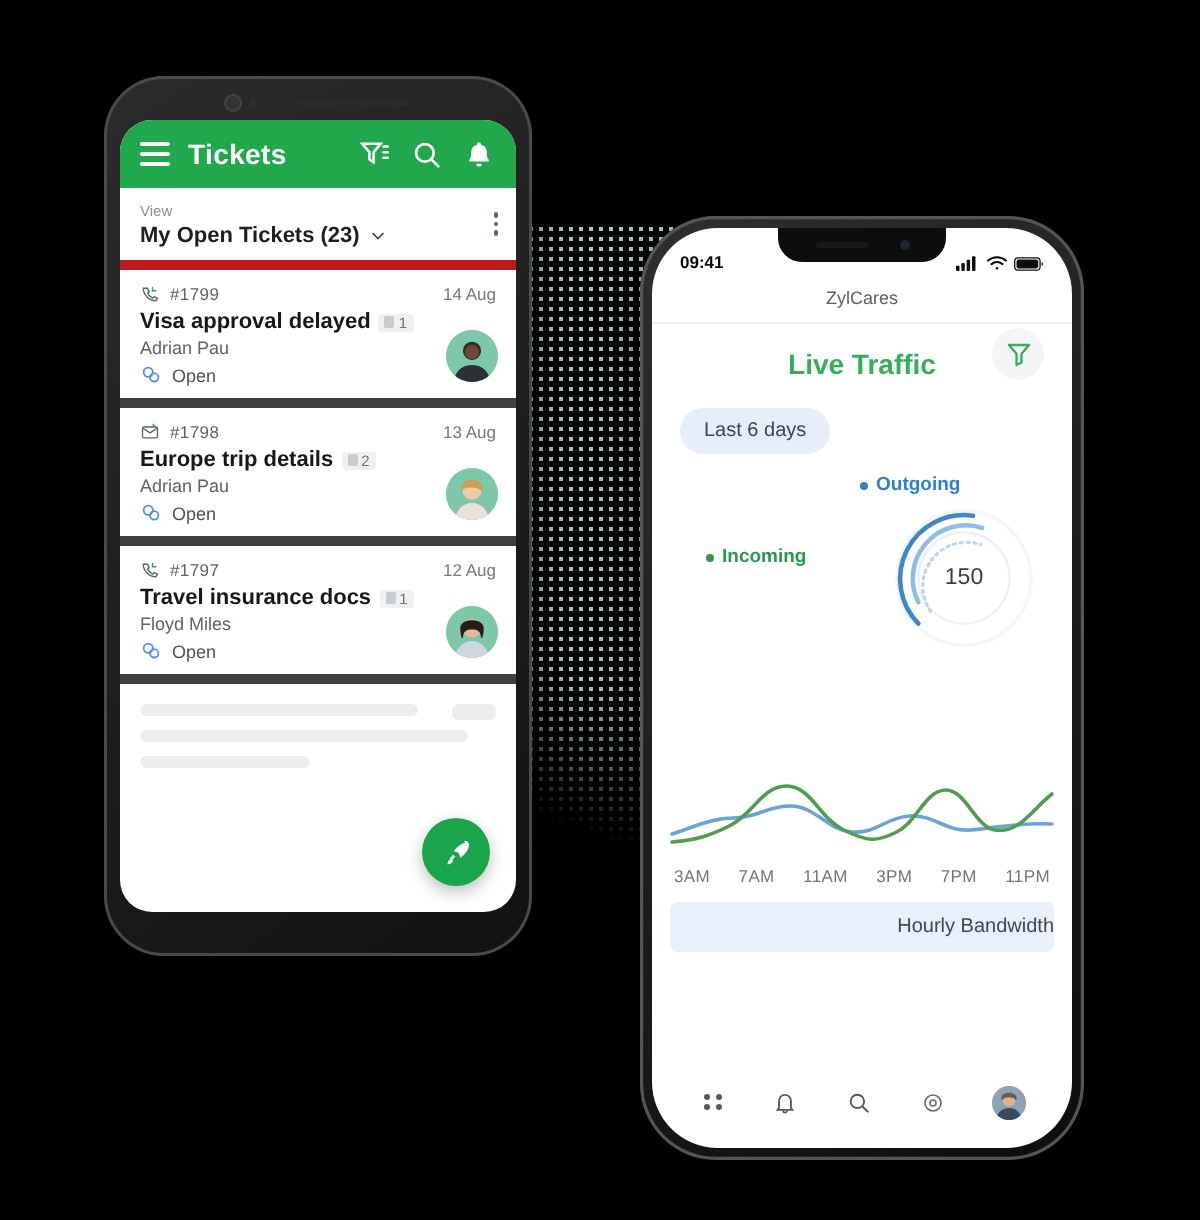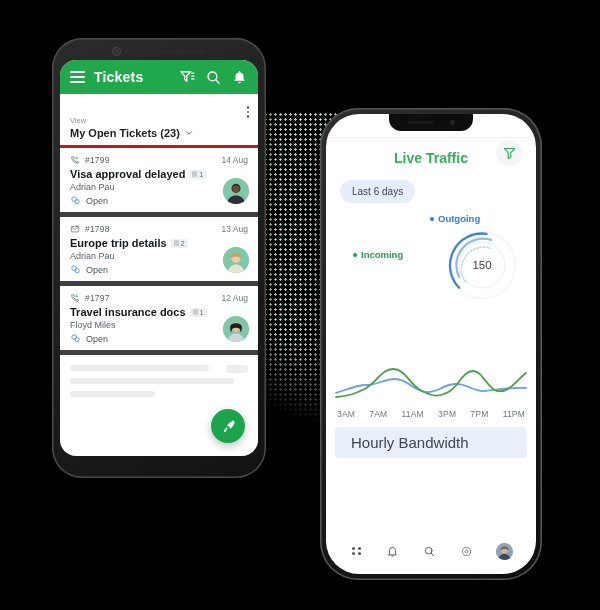--- a/index.html
+++ b/index.html
@@ -36,22 +36,22 @@
   #android-notch .sens{width:3px;height:5px;border-radius:1px;background:#2d2d2d;}
   #android-notch .spk{flex:1;height:3.5px;border-radius:2px;background:#2a2a2a;margin-left:14px;}
 
   .app-bar{height:34px;background:#21a84d;display:flex;align-items:center;
        padding:0 10px;gap:9px;color:#fff;}
   .hamb{width:15px;display:flex;flex-direction:column;gap:3px;cursor:pointer;}
   .hamb i{display:block;height:2px;background:#fff;border-radius:1px;}
   .app-title{font-size:14px;font-weight:700;letter-spacing:.2px;flex:1;}
   .bar-ico{width:17px;height:17px;display:inline-block;}
 
-  .view-row{padding:22px 10px 6px;display:flex;align-items:flex-start;
-       border-bottom:3px solid #b91c1c;position:relative;background:#fff;}
+  .view-row{padding:7px 10px 6px;display:flex;align-items:flex-start;
+       border-bottom:5px solid #b91c1c;position:relative;background:#fff;}
   .view-label{font-size:7.5px;color:#8b8f93;line-height:10px;}
   .view-value{font-size:11px;color:#1c1f22;font-weight:600;display:flex;
        align-items:center;gap:4px;margin-top:1px;}
   .kebab{position:absolute;right:9px;top:12px;display:flex;flex-direction:column;
        gap:2px;cursor:pointer;}
   .kebab i{width:2.5px;height:2.5px;border-radius:50%;background:#5d6368;display:block;}
 
   .ticket{padding:7px 10px 6px 10px;border-bottom:5px solid #404040;position:relative;}
   .t-top{display:flex;align-items:center;font-size:8.5px;color:#5d6368;}
   .t-id{margin-left:5px;letter-spacing:.2px;}
@@ -99,22 +99,22 @@
   .gauges{position:relative;height:150px;margin-top:2px;}
   .legend{position:absolute;font-size:9.5px;display:flex;align-items:center;gap:4px;font-weight:600;}
   .legend .dot{width:4px;height:4px;border-radius:50%;display:inline-block;}
   .gwrap{position:absolute;}
   .gval{position:absolute;inset:0;display:flex;align-items:center;justify-content:center;
        font-size:11.5px;color:#3b3f43;}
 
   .spark{margin:4px 8px 0;height:48px;}
   .x-axis{display:flex;justify-content:space-between;padding:2px 11px 0;
        font-size:8.5px;color:#70767c;letter-spacing:.2px;}
-  .band{margin:8px 9px 0;background:#e9effb;border-radius:4px;text-align:left;
-       font-size:15px;color:#3f4752;padding:7px 16px;}
+  .band{margin:8px 9px 0;background:#e9effb;border-radius:4px;text-align:right;
+       font-size:10px;color:#3f4752;padding:7px 0;}
   .tabbar{position:absolute;left:0;right:0;bottom:6px;height:34px;display:flex;
        align-items:center;justify-content:space-around;padding:0 12px;}
   .tab-ico{width:14px;height:14px;display:flex;align-items:center;justify-content:center;cursor:pointer;}
   .tab-avatar{width:17px;height:17px;border-radius:50%;overflow:hidden;background:#8fa3b6;}
   .grid-ico{display:grid;grid-template-columns:repeat(2,3.2px);gap:2.6px;}
   .grid-ico i{width:3.2px;height:3.2px;border-radius:50%;background:#55595d;display:block;}
 </style>
 </head>
 <body>
 
@@ -295,20 +295,41 @@
     </div>
   </div>
 
   <div class="phone" id="iphone">
     <div class="screen" id="iphone-screen">
       <div id="i-notch">
         <span class="spk"></span>
         <span class="cam"></span>
       </div>
 
+      <div class="i-status">
+        <span>09:41</span>
+        <span class="right">
+          <svg viewBox="0 0 18 12" width="12" height="9" fill="#0c0c0c">
+            <rect x="0" y="8" width="2.6" height="4" rx=".7"></rect>
+              <rect x="4" y="6" width="2.6" height="6" rx=".7"></rect>
+            <rect x="8" y="3.5" width="2.6" height="8.5" rx=".7"></rect>
+              <rect x="12" y="1" width="2.6" height="11" rx=".7"></rect>
+            </svg>
+          <svg viewBox="0 0 16 12" width="11" height="9" fill="none" stroke="#0c0c0c" stroke-width="1.5" stroke-linecap="round">
+            <path d="M1.5 4.2a10 10 0 0 1 13 0"></path>
+              <path d="M4 6.8a6.2 6.2 0 0 1 8 0"></path>
+              <circle cx="8" cy="9.8" r=".9" fill="#0c0c0c" stroke="none"></circle>
+            </svg>
+          <svg viewBox="0 0 26 12" width="15" height="8">
+            <rect x=".6" y=".6" width="22" height="10.8" rx="3" fill="none" stroke="#0c0c0c" stroke-width="1.1"></rect>
+            <rect x="2.2" y="2.2" width="18.8" height="7.6" rx="1.8" fill="#0c0c0c"></rect>
+            <path d="M24 4.2v3.6a2 2 0 0 0 0-3.6z" fill="#0c0c0c"></path>
+            </svg>
+        </span>
+      </div>
 
       <div class="i-title">ZylCares</div>
 
       <div class="i-head">
         <div class="live-title">Live Traffic</div>
         <div class="filter-btn">
           <svg viewBox="0 0 24 24" width="15" height="15" fill="none" stroke="#36ae5c" stroke-width="1.9" stroke-linejoin="round">
             <path d="M4 4h16l-6 7v7l-4 2v-9z"></path>
             </svg>
         </div>

